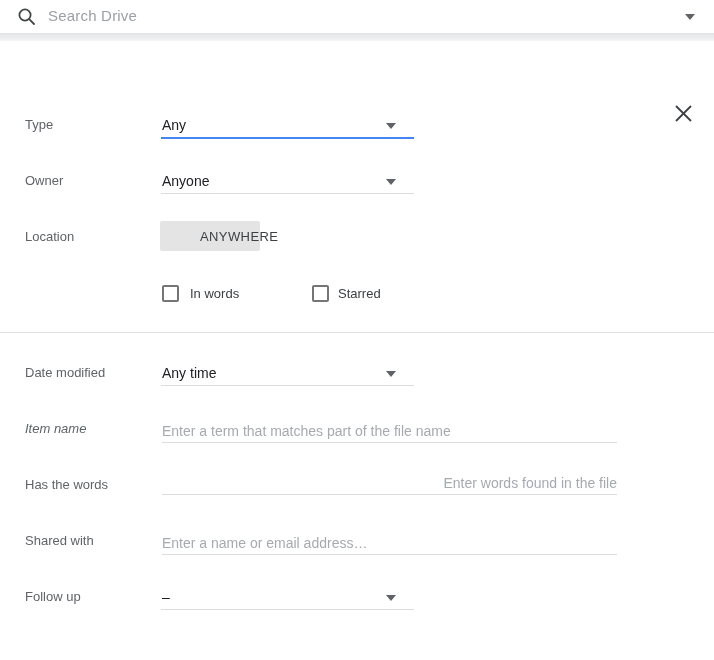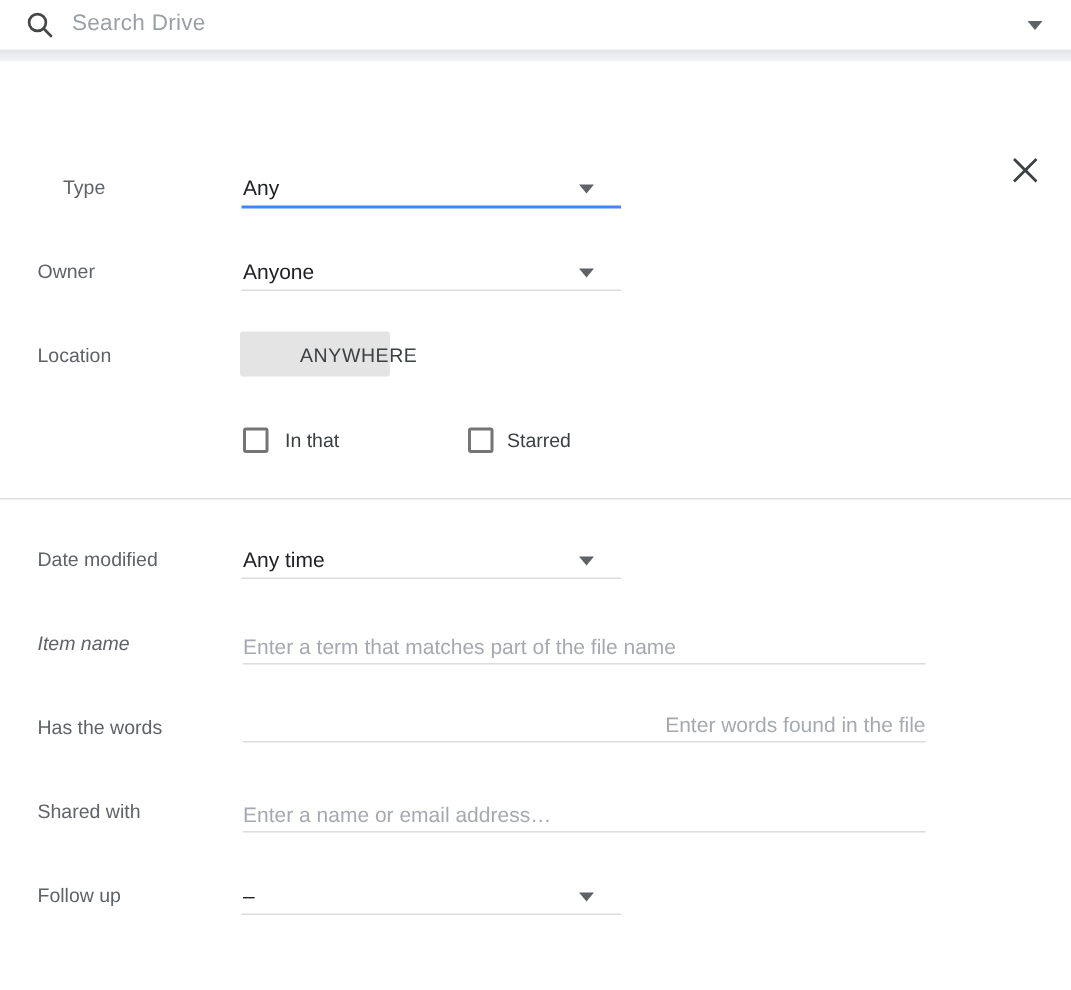--- a/index.html
+++ b/index.html
@@ -55,39 +55,39 @@
 
 <div class="panel">
 
   <span class="close">
     <svg width="21" height="21" viewBox="0 0 21 21">
       <line x1="3" y1="3" x2="18" y2="18" stroke="#3c4043" stroke-width="1.8"></line>
       <line x1="18" y1="3" x2="3" y2="18" stroke="#3c4043" stroke-width="1.8"></line>
     </svg>
   </span>
 
-  <span class="lbl" style="top:76px;margin-left:17px;">Type</span>
+  <span class="lbl" style="top:76px;">Type</span>
   <div class="dd" style="top:74px;">
     <span class="val" style="left:1px;top:2px;">Any</span>
     <span class="chev" style="left:225px;top:8px;"></span>
   </div>
   <div class="u-blue" style="top:96px;width:253px;"></div>
 
   <span class="lbl" style="top:132px;">Owner</span>
   <div class="dd" style="top:130px;">
     <span class="val" style="left:1px;top:2px;">Anyone</span>
     <span class="chev" style="left:225px;top:8px;"></span>
   </div>
   <div class="u-gray" style="top:152px;width:253px;"></div>
 
   <span class="lbl" style="top:188px;">Location</span>
   <button class="loc-btn">ANYWHERE</button>
 
   <span class="cbox" style="left:162px;top:244px;"></span>
-  <span class="cbl" style="left:190px;top:245px;">In that</span>
+  <span class="cbl" style="left:190px;top:245px;">In words</span>
   <span class="cbox" style="left:312px;top:244px;"></span>
   <span class="cbl" style="left:338px;top:245px;">Starred</span>
 
   <div class="divider"></div>
 
   <span class="lbl" style="top:324px;">Date modified</span>
   <div class="dd" style="top:322px;">
     <span class="val" style="left:1px;top:2px;">Any time</span>
     <span class="chev" style="left:225px;top:8px;"></span>
   </div>

